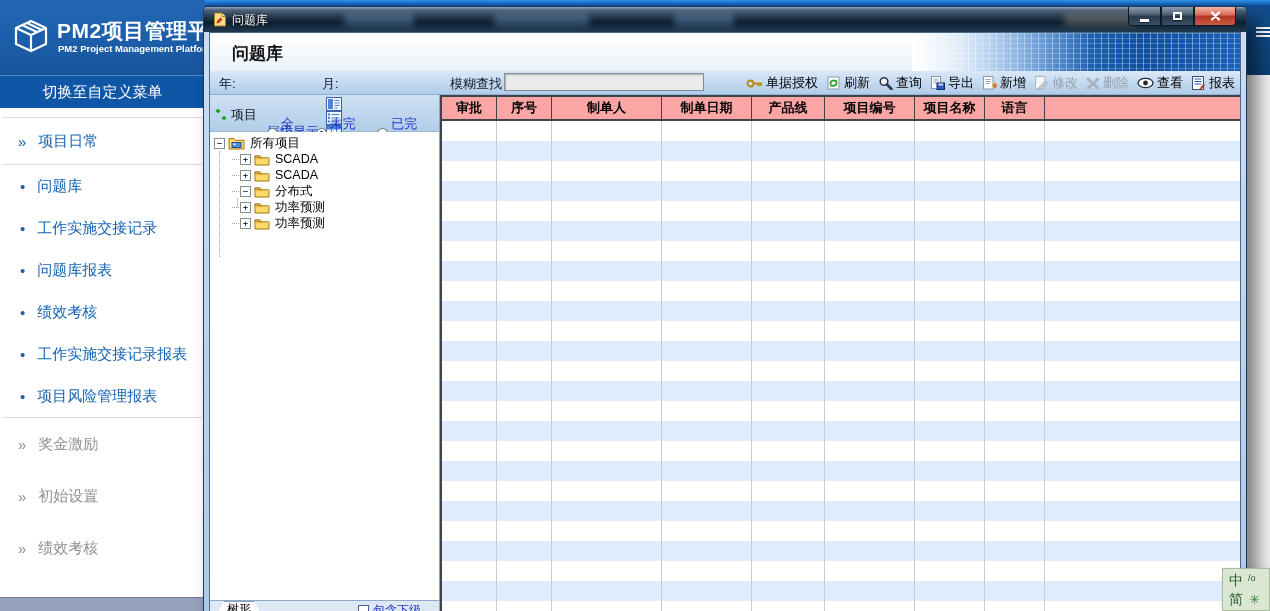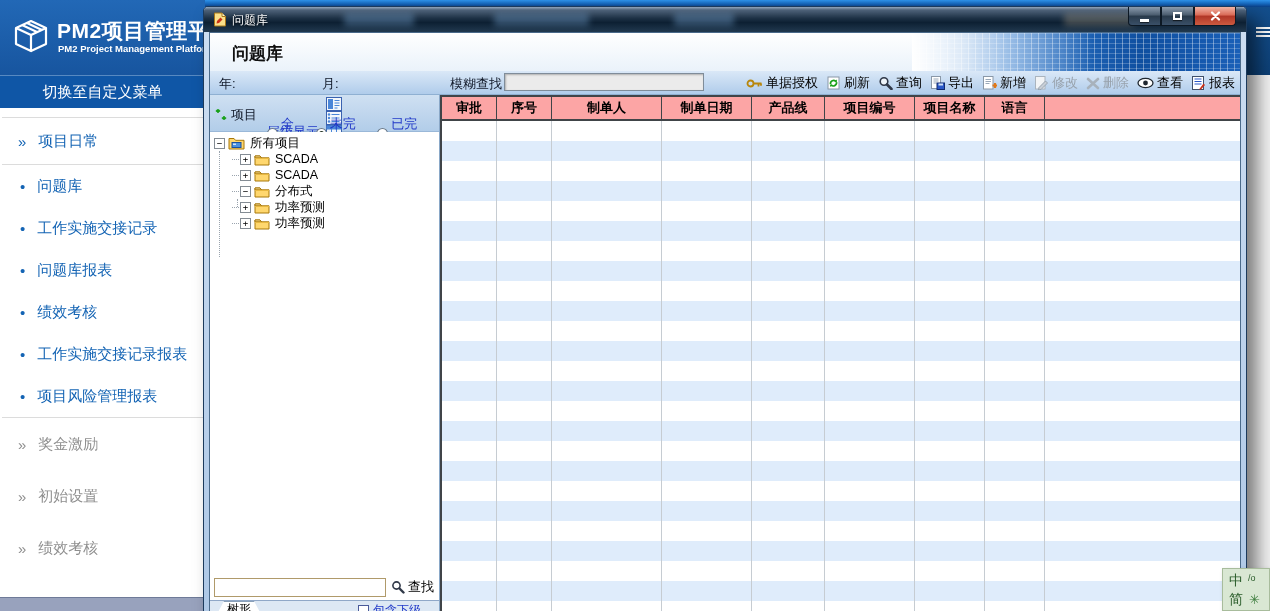--- a/index.html
+++ b/index.html
@@ -483,30 +483,20 @@
                 <svg width="16" height="13" viewBox="0 0 16 13">
                   <path d="M1 3 h5 l1.5 1.8 H15 V12 H1 Z" fill="#ffd76e" stroke="#a8780a"></path>
                   <path d="M1 3 h5 l1.5 1.8 H1 Z" fill="#ffe9a8" stroke="#a8780a"></path>
                   <path d="M1 5.5 H15" stroke="#e8b840" stroke-width="1"></path>
                 </svg>
               </span>
               <span class="node-label">功率预测</span>
             </div>
           </div>
 
-        <div class="tree-search-row">
-          <input class="tree-search-input" value="" style="">
-          <span class="find-btn">
-            <svg width="14" height="14" viewBox="0 0 14 14">
-              <circle cx="5.5" cy="5.5" r="3.6" fill="none" stroke="#303848" stroke-width="1.6"></circle>
-              <path d="M8.5 8.5 L12.5 12.5" stroke="#303848" stroke-width="2.4" stroke-linecap="round"></path>
-            </svg>
-            <span>查找</span>
-          </span>
-        </div>
 
         <div class="tree-tab-row">
           <span class="tree-tab">树形</span>
           <span class="subtree-check">
             <span class="check-box"></span>
             <span>包含下级</span>
           </span>
         </div>
       </div>
 

